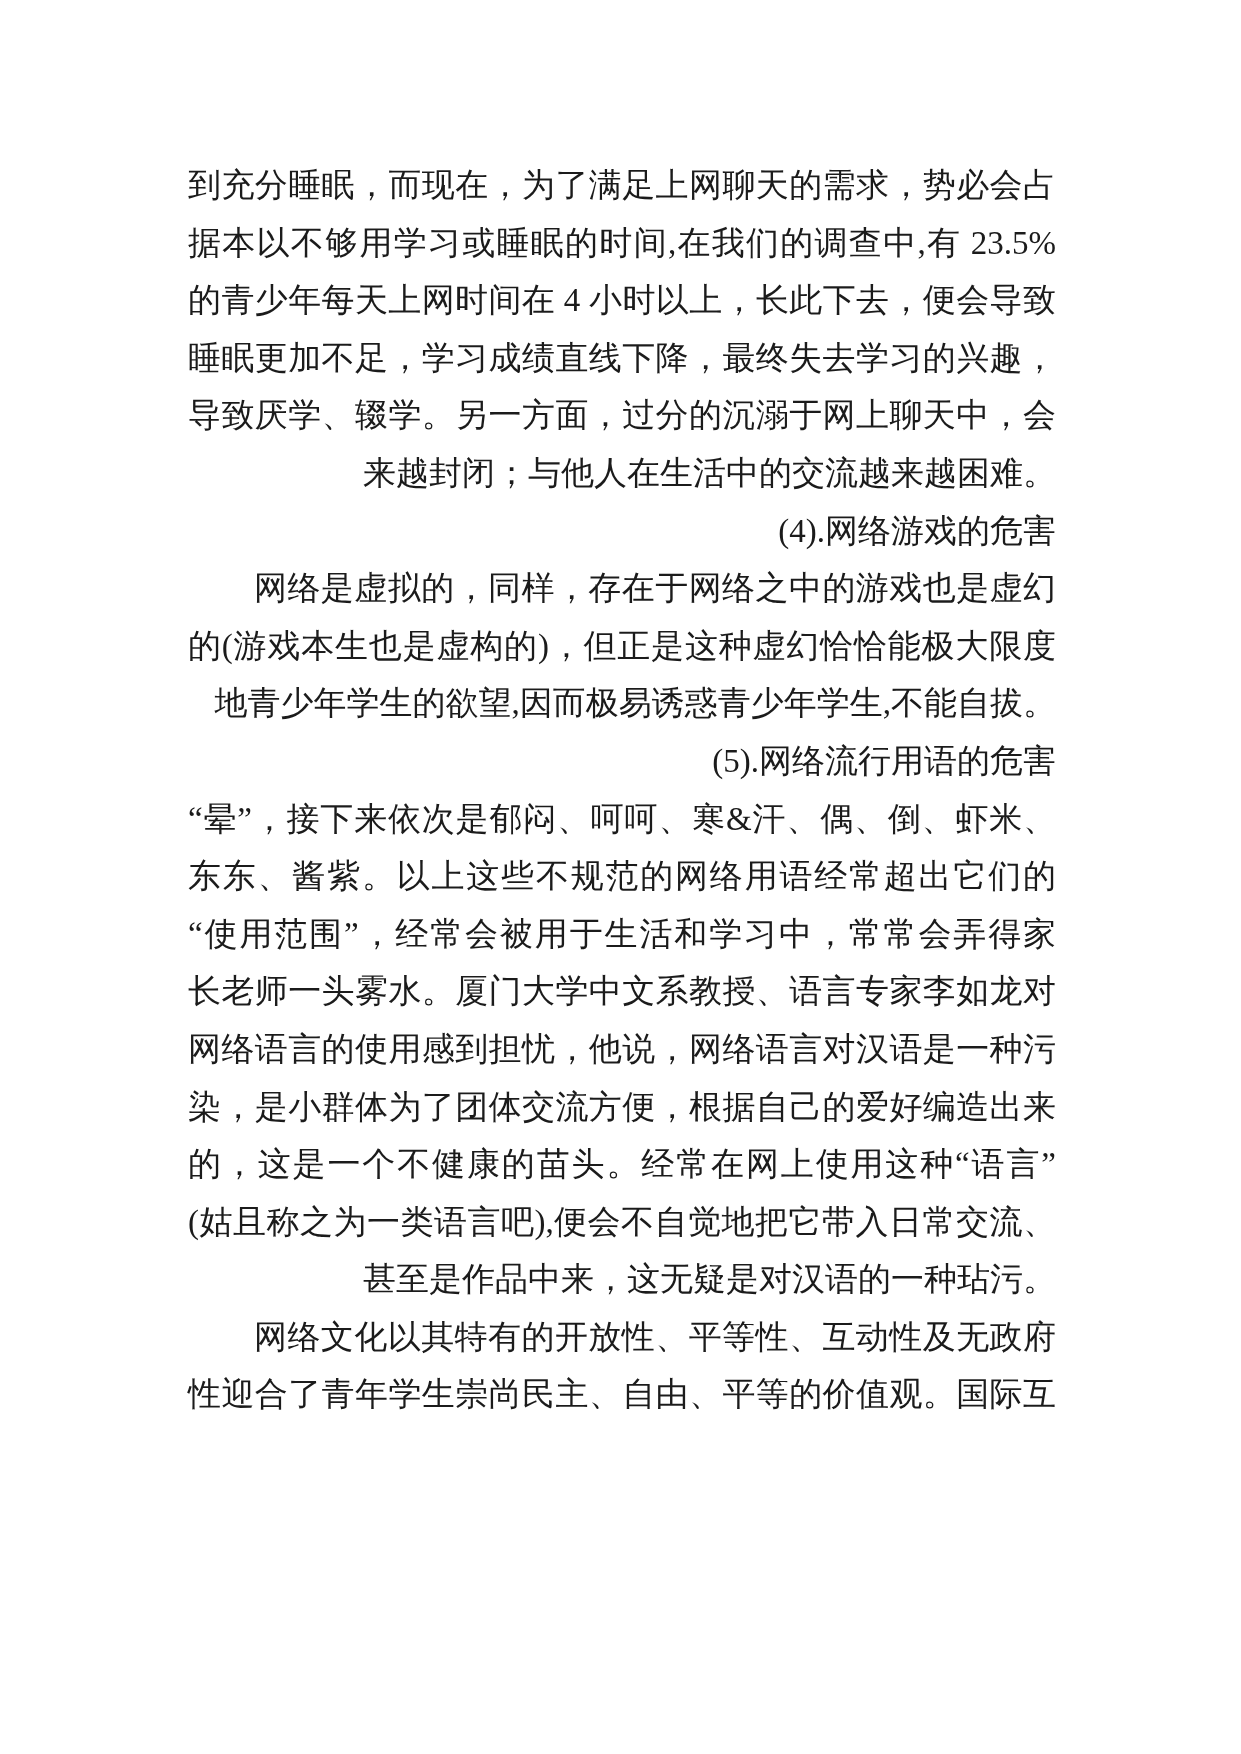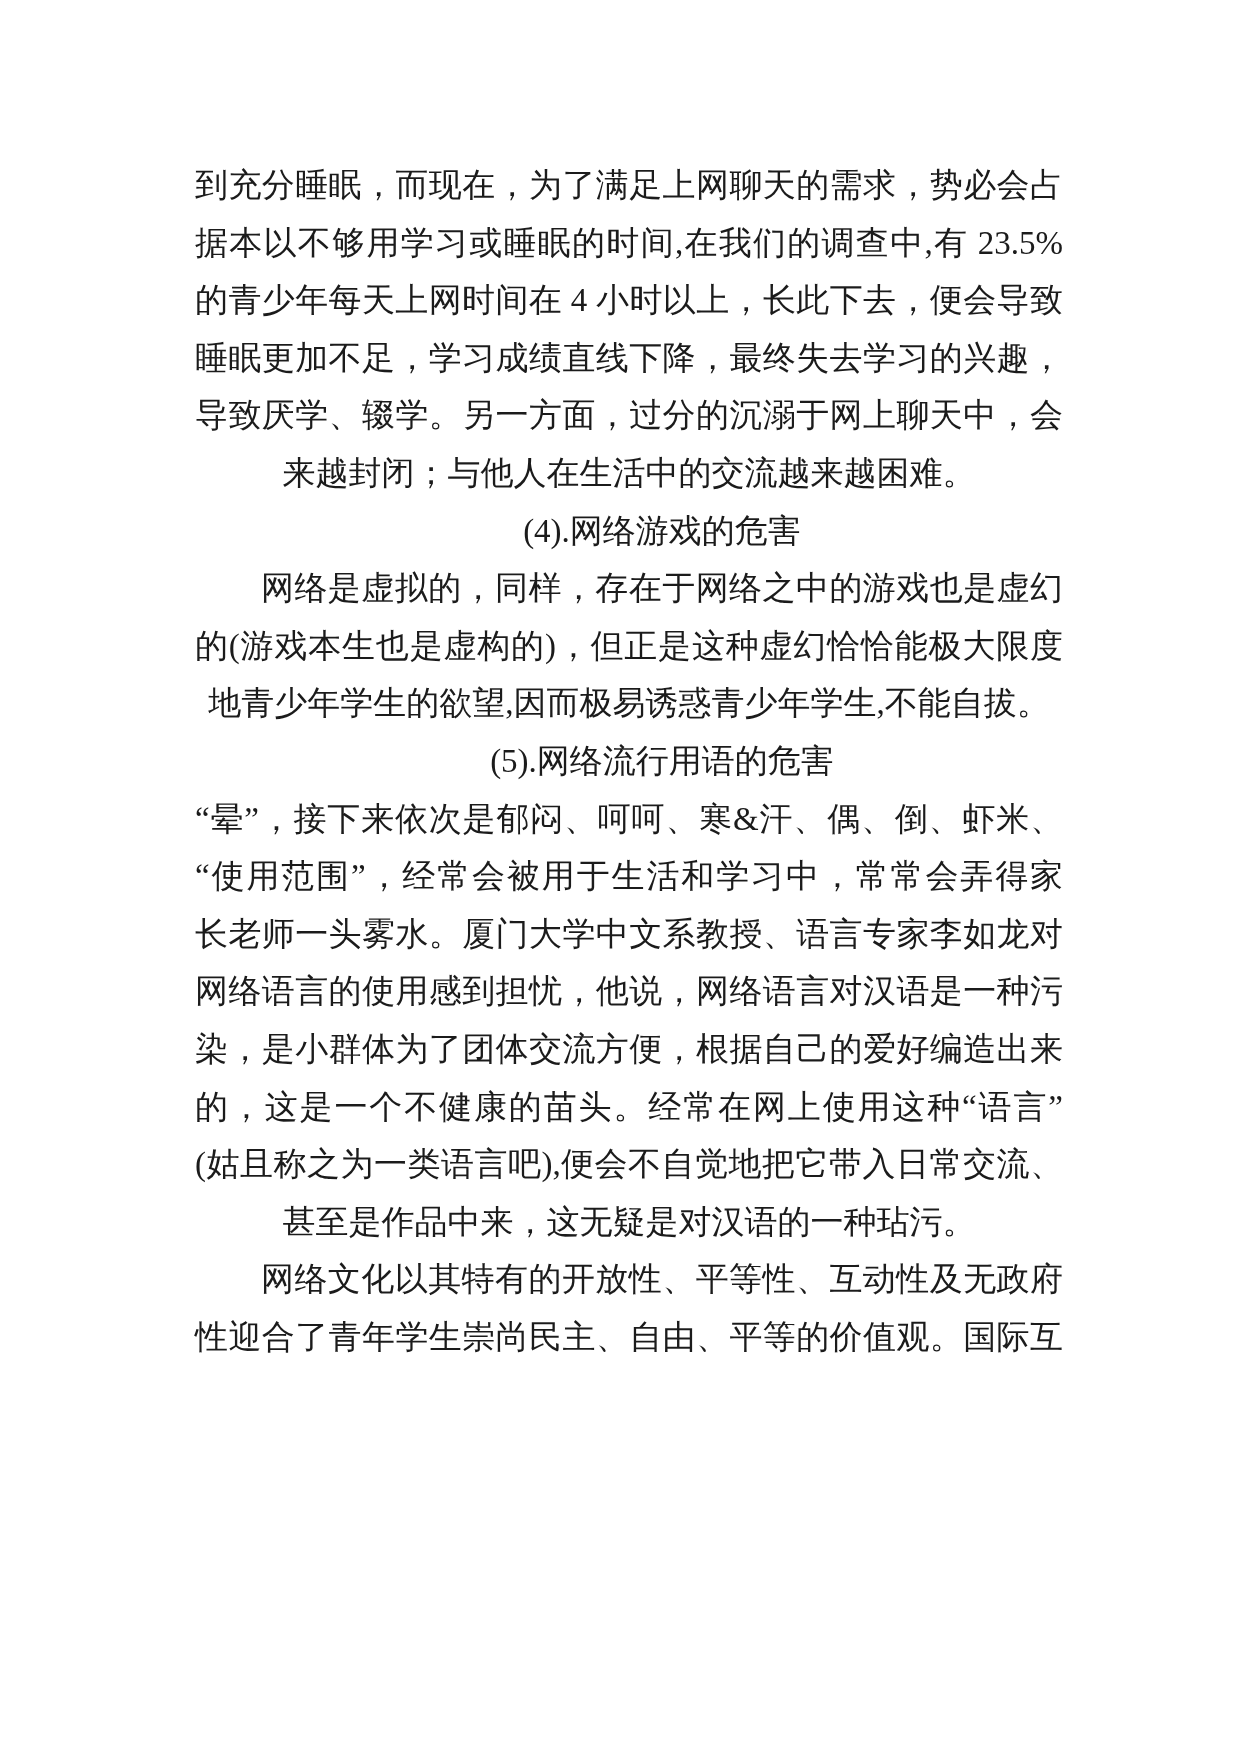--- a/index.html
+++ b/index.html
@@ -20,30 +20,29 @@
     width: 1241px;
     height: 1754px;
     background: #ffffff;
   }
   .text-block {
     position: absolute;
     left: 188px;
     top: 157px;
     width: 868px;
     color: #1b1b1b;
-    margin-left: 7px;
   }
   .line {
     height: 57.6px;
     line-height: 57.6px;
     font-size: 33px;
     letter-spacing: 0;
     white-space: pre;
     overflow: visible;
-    text-align: center;
+    text-align: right;
   }
   
   .line.j {
     white-space: normal;
     text-align: justify;
     text-align-last: justify;
     text-justify: inter-character;
   }
   
   .line.ind {
@@ -61,20 +60,21 @@
     <div class="line j">的青少年每天上网时间在 4 小时以上，长此下去，便会导致</div>
     <div class="line j">睡眠更加不足，学习成绩直线下降，最终失去学习的兴趣，</div>
     <div class="line j">导致厌学、辍学。另一方面，过分的沉溺于网上聊天中，会</div>
     <div class="line">来越封闭；与他人在生活中的交流越来越困难。</div>
     <div class="line ind">(4).网络游戏的危害</div>
     <div class="line j ind">网络是虚拟的，同样，存在于网络之中的游戏也是虚幻</div>
     <div class="line j">的(游戏本生也是虚构的)，但正是这种虚幻恰恰能极大限度</div>
     <div class="line">地青少年学生的欲望,因而极易诱惑青少年学生,不能自拔。</div>
     <div class="line ind">(5).网络流行用语的危害</div>
     <div class="line j">“晕”，接下来依次是郁闷、呵呵、寒&amp;汗、偶、倒、虾米、</div>
+    <div class="line j">东东、酱紫。以上这些不规范的网络用语经常超出它们的</div>
     <div class="line j">“使用范围”，经常会被用于生活和学习中，常常会弄得家</div>
     <div class="line j">长老师一头雾水。厦门大学中文系教授、语言专家李如龙对</div>
     <div class="line j">网络语言的使用感到担忧，他说，网络语言对汉语是一种污</div>
     <div class="line j">染，是小群体为了团体交流方便，根据自己的爱好编造出来</div>
     <div class="line j">的，这是一个不健康的苗头。经常在网上使用这种“语言”</div>
     <div class="line j">(姑且称之为一类语言吧),便会不自觉地把它带入日常交流、</div>
     <div class="line">甚至是作品中来，这无疑是对汉语的一种玷污。</div>
     <div class="line j ind">网络文化以其特有的开放性、平等性、互动性及无政府</div>
     <div class="line j">性迎合了青年学生崇尚民主、自由、平等的价值观。国际互</div>
   </div>

